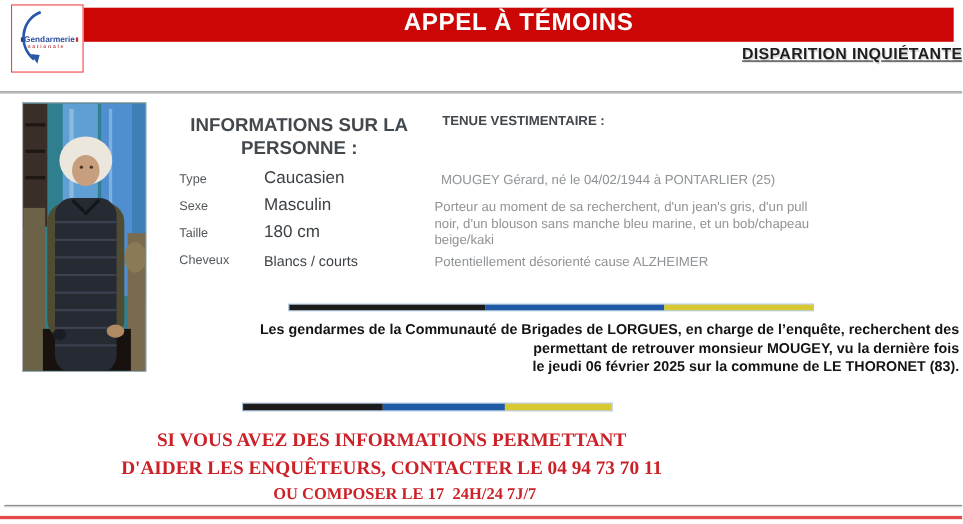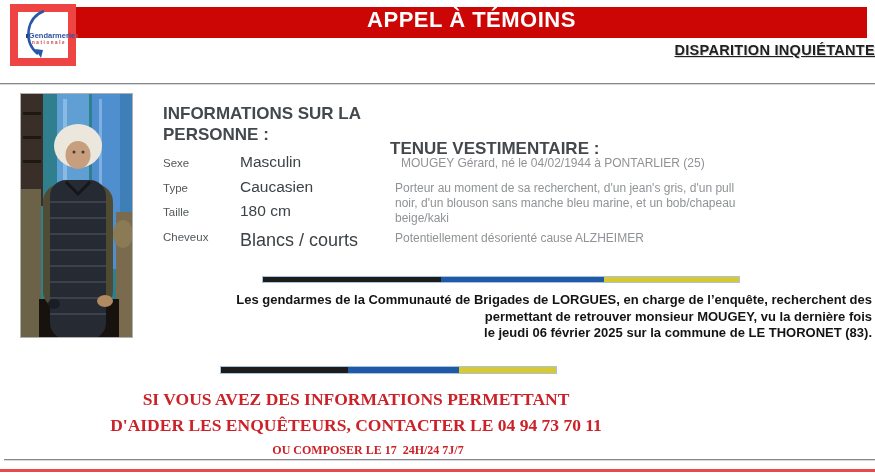--- a/index.html
+++ b/index.html
@@ -6,21 +6,21 @@
   html,body { background:#fff; }
   body { font-family:"Liberation Sans", sans-serif; }
   #poster {
     position:relative; width:875px; height:476px; background:#ffffff;
     overflow:hidden; margin:0 auto;
   }
 
   
   .logo-box {
     position:absolute; left:10px; top:4px; width:66px; height:62px;
-    background:#ffffff; border:8px solid #ef4444; z-index:3;
+    background:#ffffff; border:1px solid #ef4444; z-index:3;
     display:flex; align-items:center; justify-content:flex-start;
   }
   .logo-inner { position:relative; width:60px; height:54px; }
   .logo-swoosh { position:absolute; left:0; top:0; }
   .logo-text1 {
     position:absolute; left:8px; top:23px; width:52px;
     font-size:7.5px; font-weight:bold; color:#2b4fa0; white-space:nowrap;
     display:flex; align-items:center; gap:1px;
   }
   .sq { display:inline-block; width:4px; height:4px; }
@@ -52,36 +52,36 @@
 
   
   .photo {
     position:absolute; left:20px; top:93px; width:113px; height:245px;
     border:1px solid #b0b0b0; overflow:hidden; background:#2f7f8f;
   }
 
   
   .info-heading {
     position:absolute; left:163px; top:103px; width:218px;
-    font-size:17px; font-weight:bold; color:#43484d; line-height:1.25;
+    font-size:17px; font-weight:bold; color:#43484d; line-height:1.25;text-align:center;
   }
   .info-rows { position:absolute; left:163px; top:152px; width:215px; }
   .info-row { position:relative; height:24.5px; }
   .info-label {
     position:absolute; left:0; top:5px; font-size:11.5px; color:#53585c;
   }
   .info-value {
     position:absolute; left:77px; top:1px; font-size:15.5px; color:#3c4246;
   }
-  .info-row.small .info-value { font-size:18px; top:4px; }
+  .info-row.small .info-value { font-size:13px; top:4px; }
 
   
   .tenue-heading {
-    position:absolute; left:390px; top:103px;
-    font-size:17px; font-weight:bold; color:#43484d;margin-top:36px;
+    position:absolute; left:402px; top:103px;
+    font-size:12px; font-weight:bold; color:#43484d;
   }
   .tenue-identity {
     position:absolute; left:401px; top:156px; width:440px;
     font-size:12px; color:#8f9396;
   }
   .tenue-desc {
     position:absolute; left:395px; top:181px; width:360px;
     font-size:12px; color:#8f9396; line-height:15px;
   }
   .tenue-health {
@@ -105,21 +105,21 @@
     text-align:right; font-size:13px; font-weight:bold; color:#141414;
     line-height:16.5px;
   }
 
   
   .contact {
     position:absolute; left:0; top:387px; width:712px; text-align:center;
     font-family:"Liberation Serif", serif; font-weight:bold; color:#cc2128;
   }
   .contact-line { font-size:17.5px; line-height:25.5px; }
-  .contact-line.last { font-size:12px;padding-left:24px; }
+  .contact-line.last { font-size:15px;padding-left:24px; }
 
   
   .rule-bottom {
     position:absolute; left:4px; top:459px; width:871px; height:2px;
     background:#8a8a8a; border-bottom:1px solid #d9d9d9;
   }
   .rule-red {
     position:absolute; left:0; top:469px; width:875px; height:3px;
     background:#e64a4a;
   }
@@ -179,26 +179,26 @@
       <path d="M29 108 h56 M29 124 h56 M29 140 h56 M29 156 h56 M29 172 h56 M29 188 h56 M29 204 h56 M29 220 h56" stroke="#3c4150" stroke-width="2" fill="none"></path>
       <path d="M45 88 L57 100 L69 88" fill="none" stroke="#14161c" stroke-width="3"></path>
       <ellipse cx="84" cy="207" rx="8" ry="6" fill="#b08a62"></ellipse>
       <ellipse cx="33" cy="210" rx="6" ry="5" fill="#1a1d24"></ellipse>
     </svg>
   </div>
 
   <div class="info-heading">INFORMATIONS SUR LA PERSONNE :</div>
   <div class="info-rows">
     <div class="info-row">
+      <span class="info-label">Type</span>
+      <span class="info-value">Caucasien</span>
+    </div>
+    <div class="info-row">
       <span class="info-label">Sexe</span>
       <span class="info-value">Masculin</span>
-    </div>
-    <div class="info-row">
-      <span class="info-label">Type</span>
-      <span class="info-value">Caucasien</span>
     </div>
     <div class="info-row">
       <span class="info-label">Taille</span>
       <span class="info-value">180 cm</span>
     </div>
     <div class="info-row small">
       <span class="info-label">Cheveux</span>
       <span class="info-value">Blancs / courts</span>
     </div>
   </div>

